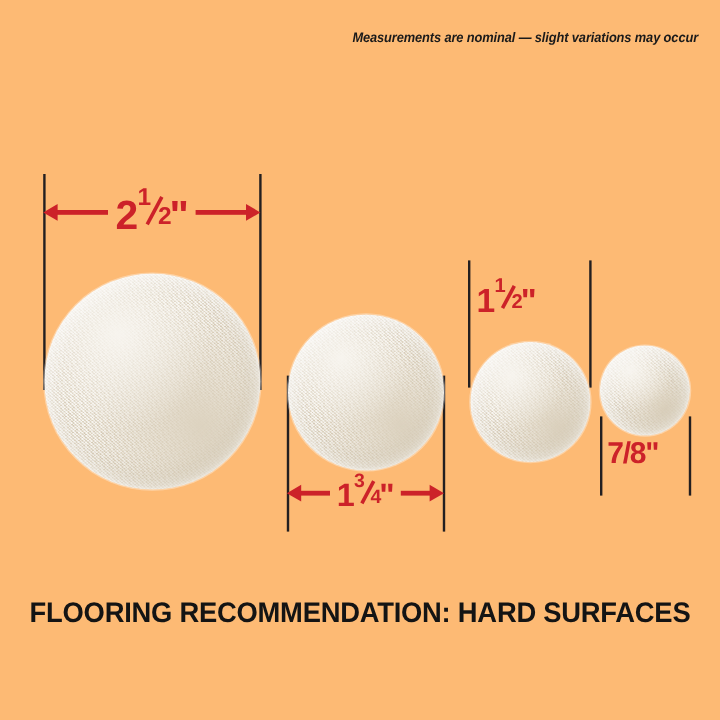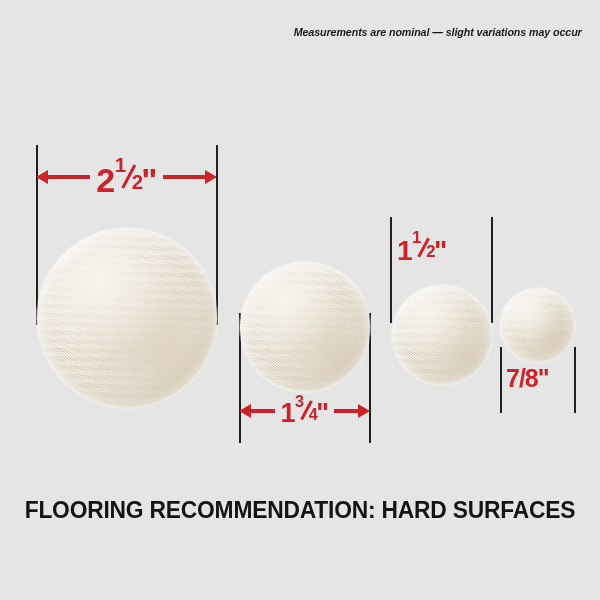--- a/index.html
+++ b/index.html
@@ -4,21 +4,21 @@
 <style>
   html, body {
     margin: 0;
     padding: 0;
     background: #ffffff;
   }
   #stage {
     position: relative;
     width: 600px;
     height: 600px;
-    background: #e5e5e5;
+    background: #fdba74;
     overflow: hidden;
     font-family: "Liberation Sans", sans-serif;
   }
 
   
   .disclaimer {
     position: absolute;
     right: 18px;
     top: 26px;
     font-family: "Liberation Sans", sans-serif;

